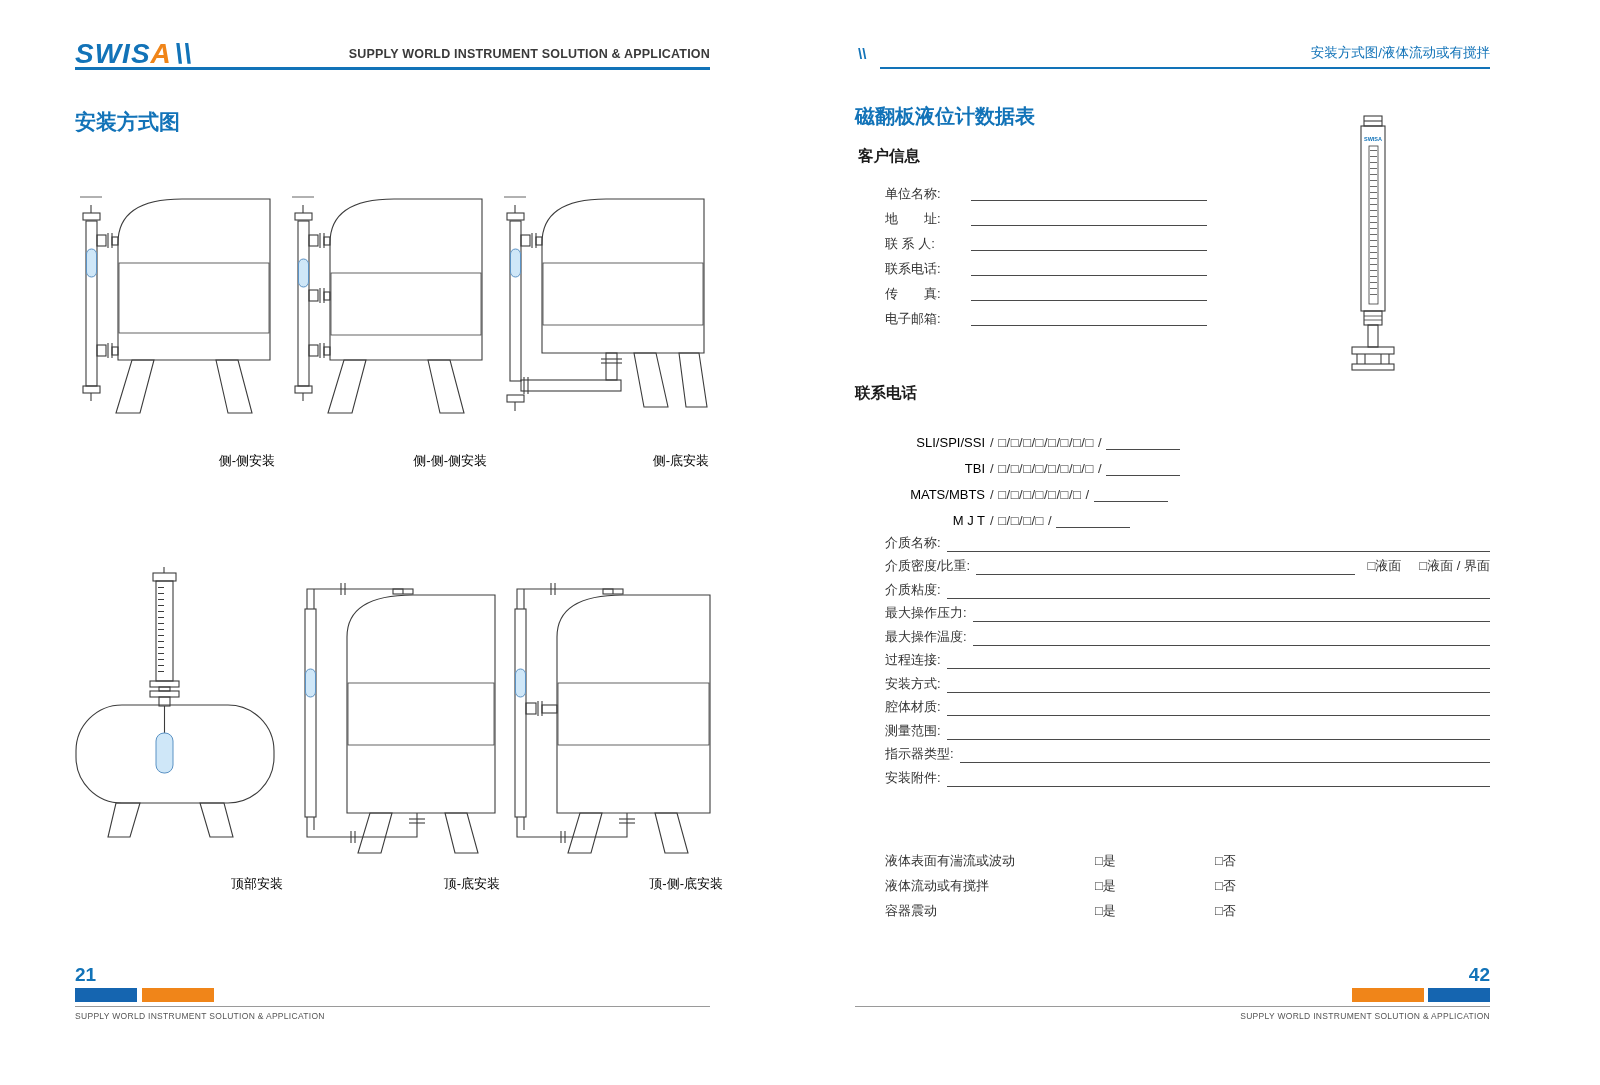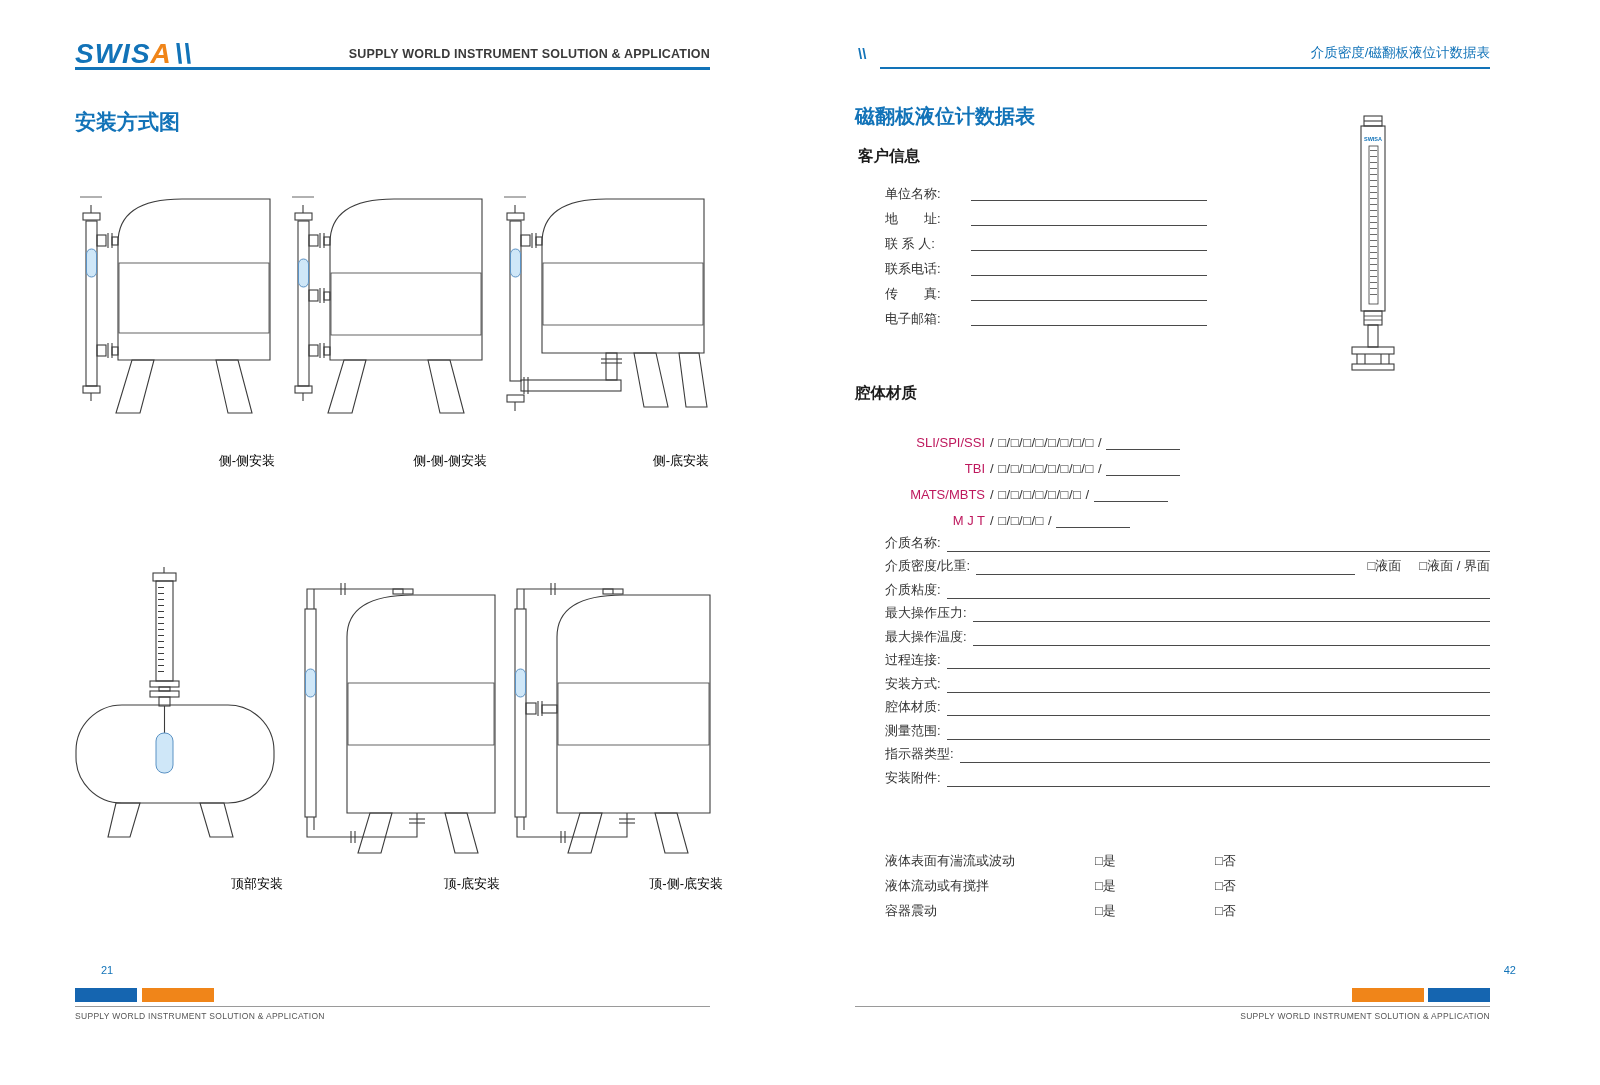--- a/index.html
+++ b/index.html
@@ -19,35 +19,35 @@
   .page-title{font-size:21px;font-weight:bold;color:#1273b8;}
   .sec-head{font-size:15.5px;font-weight:bold;color:#1b1b1b;}
   
   .cap{font-size:13px;color:#000000;text-align:right;}
   
   .crow{display:flex;align-items:flex-start;height:25px;}
   .clabel{width:76px;font-size:13px;color:#333;white-space:nowrap;}
   .cline{flex:1;border-bottom:1px solid #4a4a4a;height:15px;margin-left:10px;}
   
   .mrow{display:flex;align-items:flex-end;height:26px;font-size:13px;}
-  .mname{width:100px;text-align:right;white-space:nowrap;color:#be185d;}
+  .mname{width:100px;text-align:right;white-space:nowrap;color:#000000;}
   .mcode{margin-left:5px;white-space:nowrap;color:#333;letter-spacing:0.5px;}
   .mline{width:74px;border-bottom:1px solid #4a4a4a;height:14px;margin-left:4px;}
   
   .prow{display:flex;align-items:flex-end;height:23.5px;font-size:13px;}
   .plabel{white-space:nowrap;color:#333;}
   .pline{flex:1;border-bottom:1px solid #4a4a4a;height:14px;margin-left:6px;}
   .opt{margin-left:12px;white-space:nowrap;}
   .opt2{margin-left:18px;white-space:nowrap;}
   
   .qrow{display:flex;align-items:center;height:25px;font-size:13px;}
   .qlabel{width:210px;white-space:nowrap;}
   .qyes{width:120px;}
   
-  .pageno{font-size:11px;font-weight:normal;color:#1273b8;margin-left:26px;}
+  .pageno{font-size:19px;font-weight:bold;color:#1273b8;}
   .bar{height:14px;}
   .bar.blue{background:#1565b0;}
   .bar.orange{background:#f08519;}
   .foot-rule{height:1px;background:#9a9a9a;}
   .foot-text{font-size:8.5px;color:#555;letter-spacing:0.3px;}
   svg .ln{stroke:#3c3c3c;stroke-width:1.1;fill:none;}
   svg .thin{stroke:#3c3c3c;stroke-width:0.8;fill:none;}
   svg .float{fill:#cfe7f8;stroke:#5b92c4;stroke-width:1;}
 </style>
 </head>
@@ -56,21 +56,21 @@
 <div class="sheet">
 
   <div class="abs logo">
     <span>SWIS</span><span class="accent">A</span><span class="slashes">\\</span>
   </div>
   <div class="abs tagline-left">SUPPLY WORLD INSTRUMENT SOLUTION &amp; APPLICATION</div>
   <div class="abs rule-left"></div>
 
   <div class="abs slashes-right">\\</div>
   <div class="abs rule-right"></div>
-  <div class="abs crumb">介质密度/磁翻板液位计数据表</div>
+  <div class="abs crumb">安装方式图/液体流动或有搅拌</div>
 
   <div class="abs page-title" style="left:75px;top:108px;">安装方式图</div>
 
   <svg class="abs" style="left:70px;top:185px;" width="205" height="255" viewBox="0 0 205 255">
     <defs>
         <pattern id="h1" patternUnits="userSpaceOnUse" width="6" height="6" patternTransform="rotate(45)">
           <line x1="0" y1="0" x2="0" y2="6" stroke="#9aa0a6" stroke-width="1"></line>
         </pattern>
       </defs>
     <path class="ln" d="M48 175 V58 Q48 14 112 14 H200 V175 Z"></path>
@@ -270,21 +270,21 @@
       <line class="thin" x1="26" y1="208" x2="44" y2="208"></line>
     <rect class="ln" x="30" y="213" width="10" height="22"></rect>
     <rect class="ln" x="14" y="235" width="42" height="7"></rect>
     <line class="ln" x1="19" y1="242" x2="19" y2="252"></line>
       <line class="ln" x1="27" y1="242" x2="27" y2="252"></line>
       <line class="ln" x1="43" y1="242" x2="43" y2="252"></line>
       <line class="ln" x1="51" y1="242" x2="51" y2="252"></line>
     <rect class="ln" x="14" y="252" width="42" height="6"></rect>
   </svg>
 
-  <div class="abs sec-head" style="left:855px;top:383px;">腔体材质</div>
+  <div class="abs sec-head" style="left:855px;top:383px;">联系电话</div>
 
   <div class="abs" style="left:885px;top:424px;width:490px;">
     <div class="mrow">
         <span class="mname">SLI/SPI/SSI</span>
         <span class="mcode">/ □/□/□/□/□/□/□/□ /</span>
         <span class="mline"></span>
       </div>
     <div class="mrow">
         <span class="mname">TBI</span>
         <span class="mcode">/ □/□/□/□/□/□/□/□ /</span>

